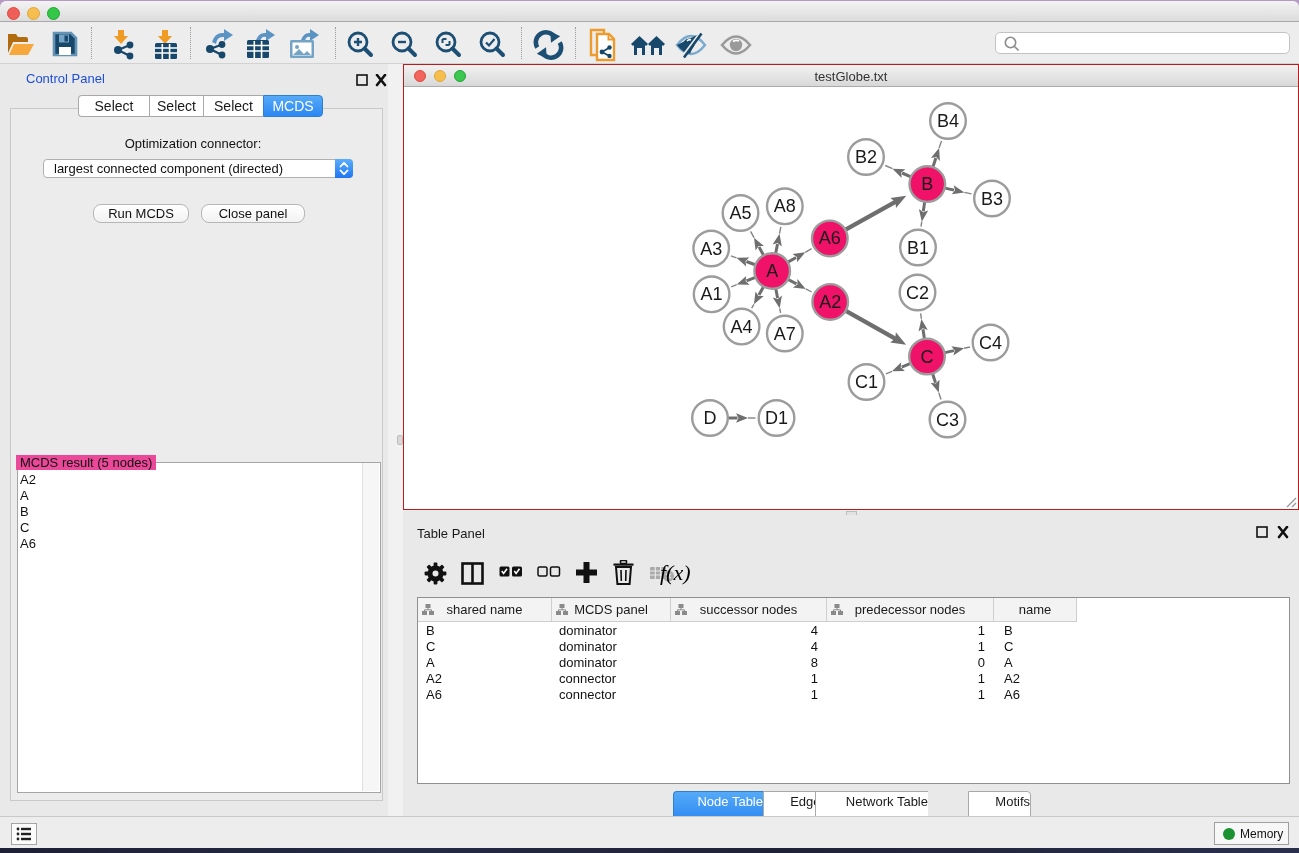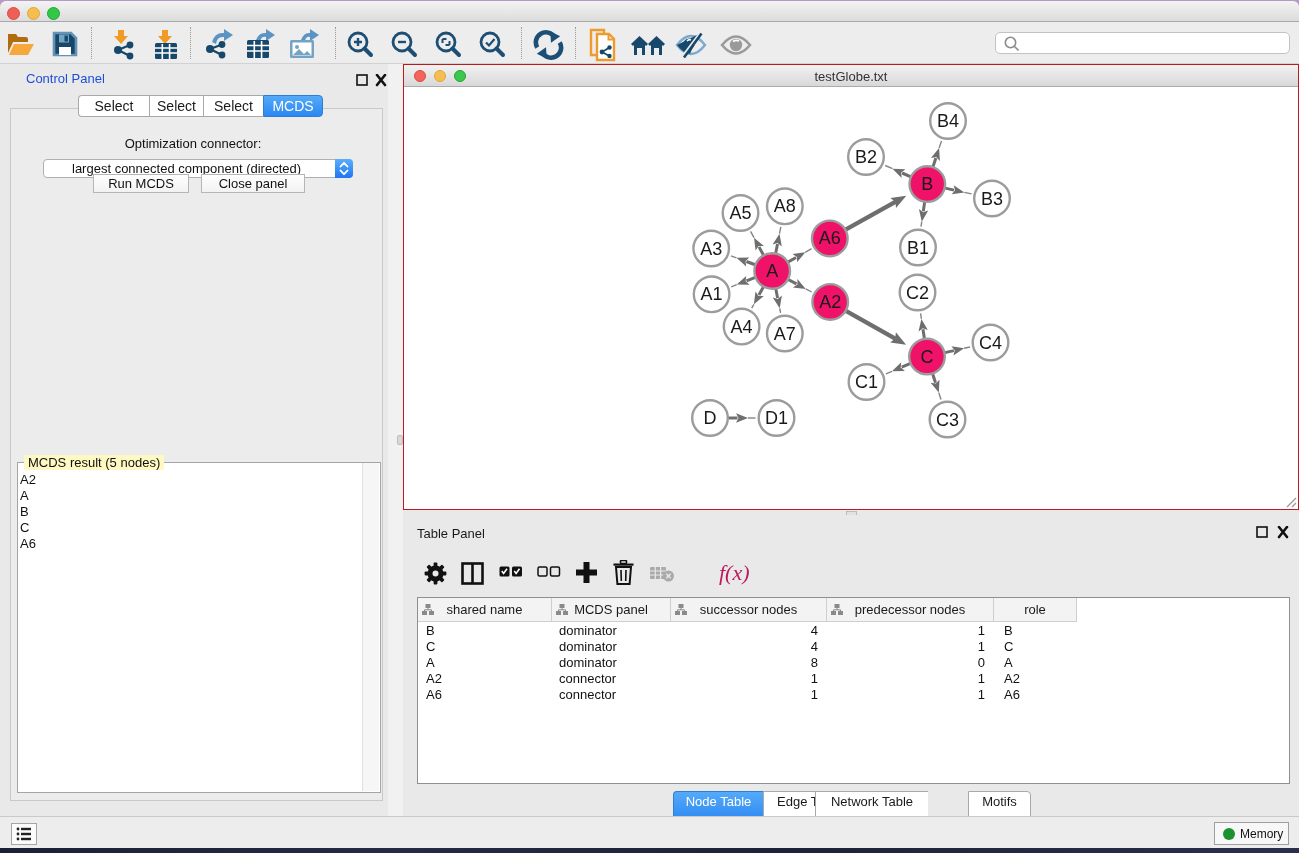--- a/index.html
+++ b/index.html
@@ -32,27 +32,27 @@
     background:#ffffff; border:1px solid #a9a9a9; border-right:none;
     font-size:14px; color:#1a1a1a; }
   #cp-panel { left:10px; top:44px; width:373px; height:693px; background:#ececec;
     border:1px solid #c9c9c9; }
 
   #optlabel { left:0px; top:72px; width:386px; text-align:center; font-size:13px; color:#111; }
   #dropdown { left:43px; top:95px; width:310px; height:19px; background:#fff;
     border:1px solid #b0b0b0; border-radius:4px; font-size:13px; color:#111; }
   #dropstep { position:absolute; right:-1px; top:-1px; width:18px; height:19px;
     background:linear-gradient(#5aaefc,#2076f1); border-radius:0 4px 4px 0; }
-  .btn { position:absolute; top:110px; height:19px; background:linear-gradient(#ffffff,#f2f2f2);
-    border:1px solid #b6b6b6; border-radius:0; font-size:13px; color:#111;
+  .btn { position:absolute; top:140px; height:19px; background:linear-gradient(#ffffff,#f2f2f2);
+    border:1px solid #b6b6b6; border-radius:8px; font-size:13px; color:#111;
     text-align:center; line-height:17px; }
 
   #groupbox { left:17px; top:398px; width:364px; height:331px; background:#ffffff;
     border:1px solid #a5a5a5; }
-  #grouplabel { left:24px; top:391px; background:#fef9c3; padding:0 4px; font-size:13px; color:#111; }
+  #grouplabel { left:16px; top:391px; background:#ec4899; padding:0 4px; font-size:13px; color:#111; }
   #mcdslist { left:20px; top:408px; font-size:13px; color:#111; line-height:16px; }
   #listscroll { left:362px; top:399px; width:17px; height:328px; background:#f6f6f6;
     border-left:1px solid #e0e0e0; }
 
   
   #netwin { left:403px; top:64px; width:896px; height:446px; background:#ffffff;
     border:1px solid #b91c1c; }
   #nw-titlebar { position:absolute; left:0; top:0; width:894px; height:22px;
     background:linear-gradient(#f2f2f2,#d8d8d8); border-bottom:1px solid #ababab; }
   #nw-title { position:absolute; left:0; top:4px; width:894px; text-align:center;
@@ -64,21 +64,21 @@
 
   #thetable { left:417px; top:597px; width:873px; height:187px; background:#fff;
     border:1px solid #8f8f8f; }
   .hcell { position:absolute; top:0; height:24px; background:#f3f3f3;
     border-right:1px solid #cfcfcf; border-bottom:1px solid #cfcfcf;
     font-size:13px; color:#1a1a1a; text-align:center; line-height:23px; }
   .trow { position:absolute; font-size:13px; color:#111; height:16px; line-height:16px; }
 
   .btab { position:absolute; top:791px; height:32px; background:#ffffff;
     border:1px solid #a9a9a9; border-right:none; font-size:13px; color:#1a1a1a;
-    text-align:center; line-height:20px; }
+    text-align:right; line-height:20px; }
 
   
   #statusbar { left:0; top:816px; width:1299px; height:32px; background:#ededed;
     border-top:1px solid #c9c9c9; }
   #bottomstrip { left:0; top:848px; width:1299px; height:5px;
     background:linear-gradient(90deg,#1c2036,#252a45 30%,#1e2238 60%,#2a2f4c); }
   #memorybtn { left:1214px; top:822px; width:75px; height:23px; background:#f7f7f7;
     border:1px solid #9f9f9f; font-size:12px; color:#111; line-height:22px; }
   #listbtn { left:11px; top:823px; width:26px; height:22px; background:#fbfbfb;
     border:1px solid #a5a5a5; }
@@ -235,21 +235,21 @@
     </svg>
     <div class="abs" id="cp-panel"></div>
     <div class="tab" style="left:78px;  width:71px; border-radius:4px 0 0 4px;">Select</div>
     <div class="tab" style="left:149px; width:54px;">Select</div>
     <div class="tab" style="left:203px; width:60px;">Select</div>
     <div class="tab" style="left:263px; width:60px; border-right:1px solid #2e7fd4; border-color:#2e7fd4;
          background:linear-gradient(#55aaf8,#2b87f2); color:#fff; border-radius:0 4px 4px 0;">MCDS</div>
 
     <div class="abs" id="optlabel">Optimization connector:</div>
     <div class="abs" id="dropdown">
-      <span style="position:absolute; left:28px; top:1px;text-align:center;">largest connected component (directed)</span>
+      <span style="position:absolute; left:10px; top:1px;text-align:center;">largest connected component (directed)</span>
       <div id="dropstep">
         <svg width="18" height="19" viewBox="0 0 18 19">
           <path d="M5.5 7.5 L9 3.8 L12.5 7.5" fill="none" stroke="#fff" stroke-width="1.8" stroke-linecap="round" stroke-linejoin="round"></path>
           <path d="M5.5 11.5 L9 15.2 L12.5 11.5" fill="none" stroke="#fff" stroke-width="1.8" stroke-linecap="round" stroke-linejoin="round"></path>
         </svg>
       </div>
     </div>
     <div class="btn" style="left:93px;  width:96px;">Run MCDS</div>
     <div class="btn" style="left:201px; width:104px;">Close panel</div>
 
@@ -430,29 +430,29 @@
 
     <svg class="abs" style="left:649px;top:566px" width="26" height="16" viewBox="0 0 26 16">
       <rect x="1" y="1" width="16" height="12" rx="1" fill="#aaa"></rect>
       <g stroke="#e9e9e9" stroke-width="1.2">
         <path d="M1 5 L17 5 M1 9 L17 9 M6.3 1 L6.3 13 M11.6 1 L11.6 13"></path>
       </g>
       <circle cx="19.5" cy="10" r="5.5" fill="#aaa"></circle>
       <path d="M17.3 7.8 L21.7 12.2 M21.7 7.8 L17.3 12.2" stroke="#e9e9e9" stroke-width="1.4"></path>
     </svg>
 
-    <div class="abs" style="left:719px;top:560px;width:40px;font-family:'Liberation Serif',serif;font-style:italic;font-size:22px;color:#be185d;">f(x)</div>
+    <div class="abs" style="left:660px;top:560px;width:40px;font-family:'Liberation Serif',serif;font-style:italic;font-size:22px;color:#000000;">f(x)</div>
   </div>
 
   <div class="abs" id="thetable">
     <div class="hcell" style="left:0;    width:134px;">shared name</div>
     <div class="hcell" style="left:134px; width:119px;">MCDS panel</div>
     <div class="hcell" style="left:253px; width:156px;">successor nodes</div>
     <div class="hcell" style="left:409px; width:167px;">predecessor nodes</div>
-    <div class="hcell" style="left:576px; width:83px;">role</div>
+    <div class="hcell" style="left:576px; width:83px;">name</div>
     <svg class="abs" style="left:4px;top:6px" width="12" height="12" viewBox="0 0 12 12">
         <g fill="#8a8a8a">
           <rect x="3.5" y="0" width="5" height="4"></rect>
           <rect x="0" y="7" width="5" height="4"></rect>
           <rect x="7" y="7" width="5" height="4"></rect>
           <path d="M6 4 L6 6 M2.5 7 L2.5 5.8 L9.5 5.8 L9.5 7" stroke="#8a8a8a" fill="none"></path>
         </g>
       </svg>
     <svg class="abs" style="left:138px;top:6px" width="12" height="12" viewBox="0 0 12 12">
         <g fill="#8a8a8a">

